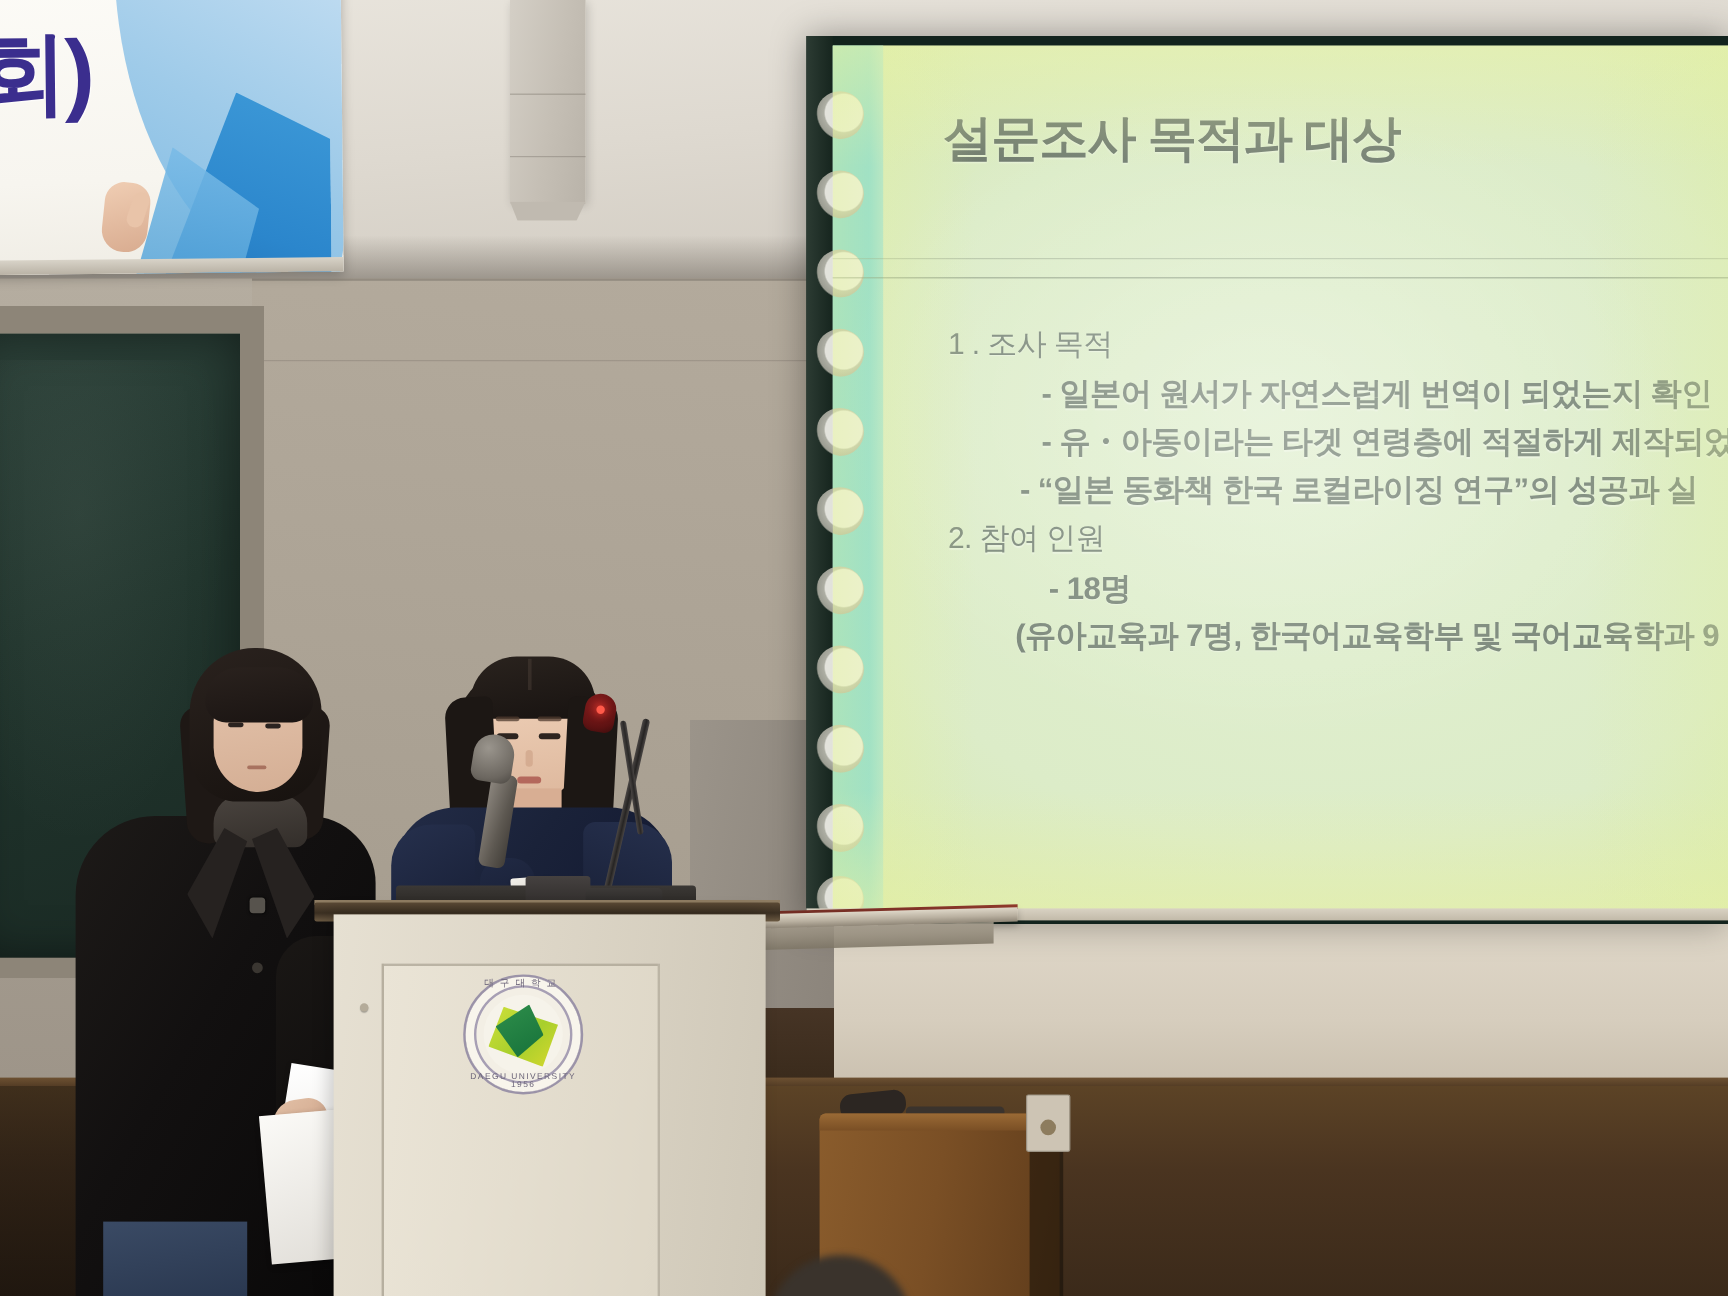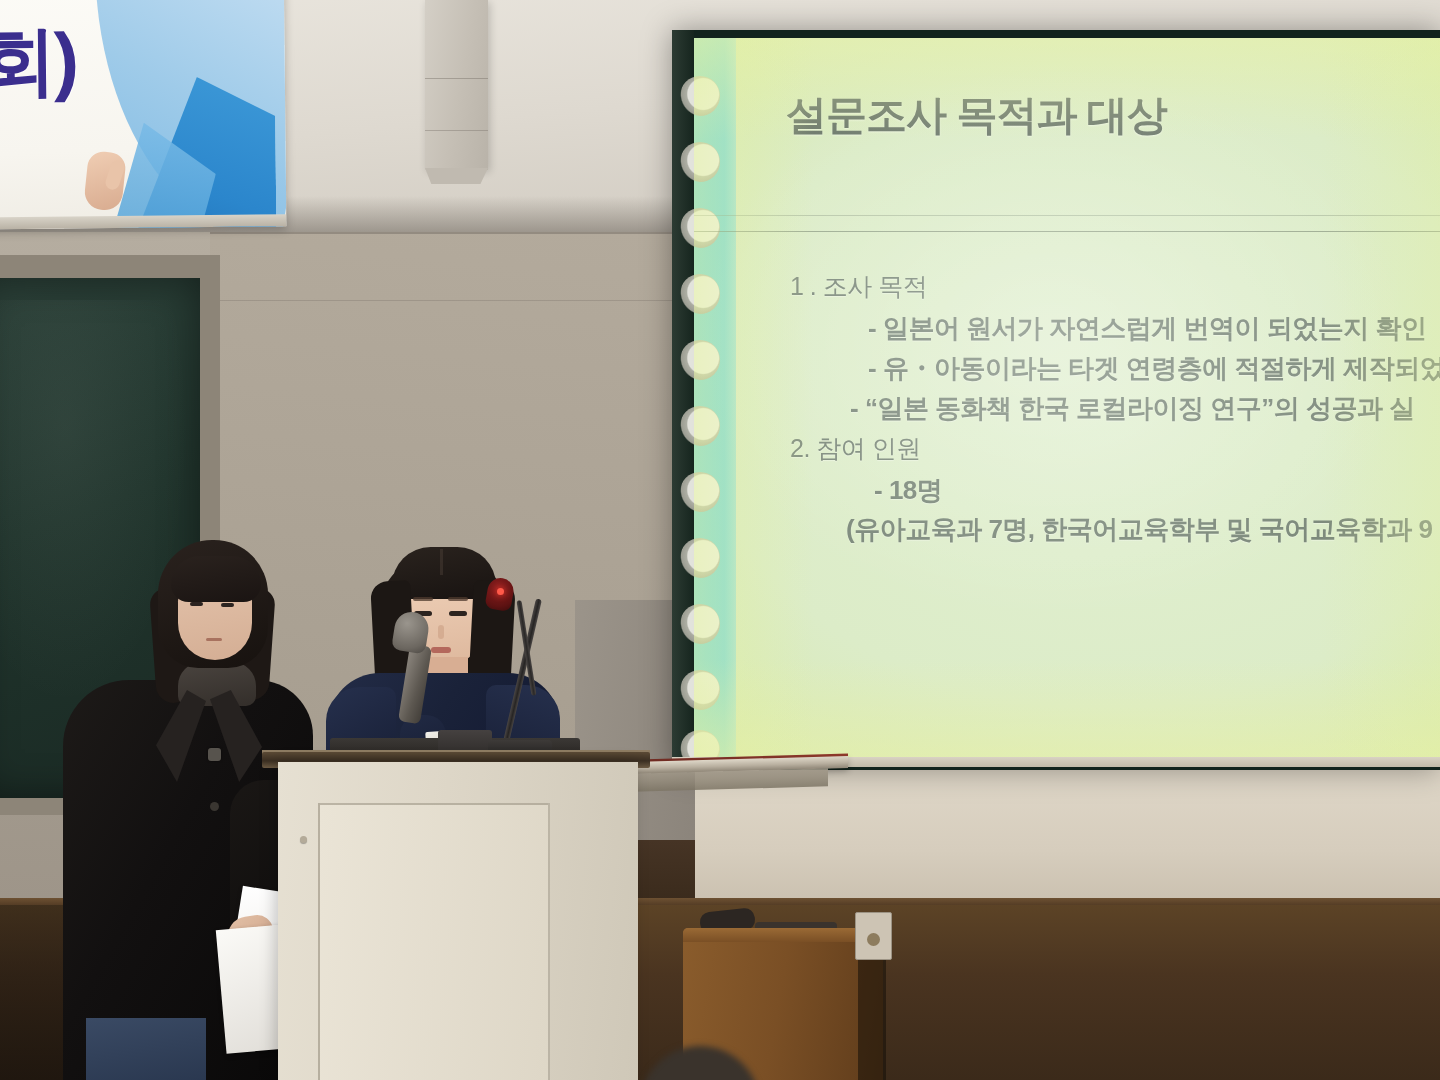--- a/index.html
+++ b/index.html
@@ -435,14 +435,23 @@
   <div class="gmic-base"></div>
   <div class="podium-shelf-red"></div>
   <div class="podium-shelf"></div>
   <div class="podium-shelf-under"></div>
   <div class="podium-top-hi"></div>
   <div class="podium-top"></div>
   <div class="podium"></div>
   <div class="podium-inset"></div>
   <div class="podium-knob"></div>
 
+  <div class="emblem">
+    <div class="emblem-ring"></div>
+    <div class="emblem-inner">
+      <div class="em-yellow"></div>
+      <div class="em-green"></div>
+    </div>
+    <div class="em-text-kr">대구대학교</div>
+    <div class="em-text-en">DAEGU UNIVERSITY 1956</div>
+  </div>
 
 </div>
 
 </body></html>

